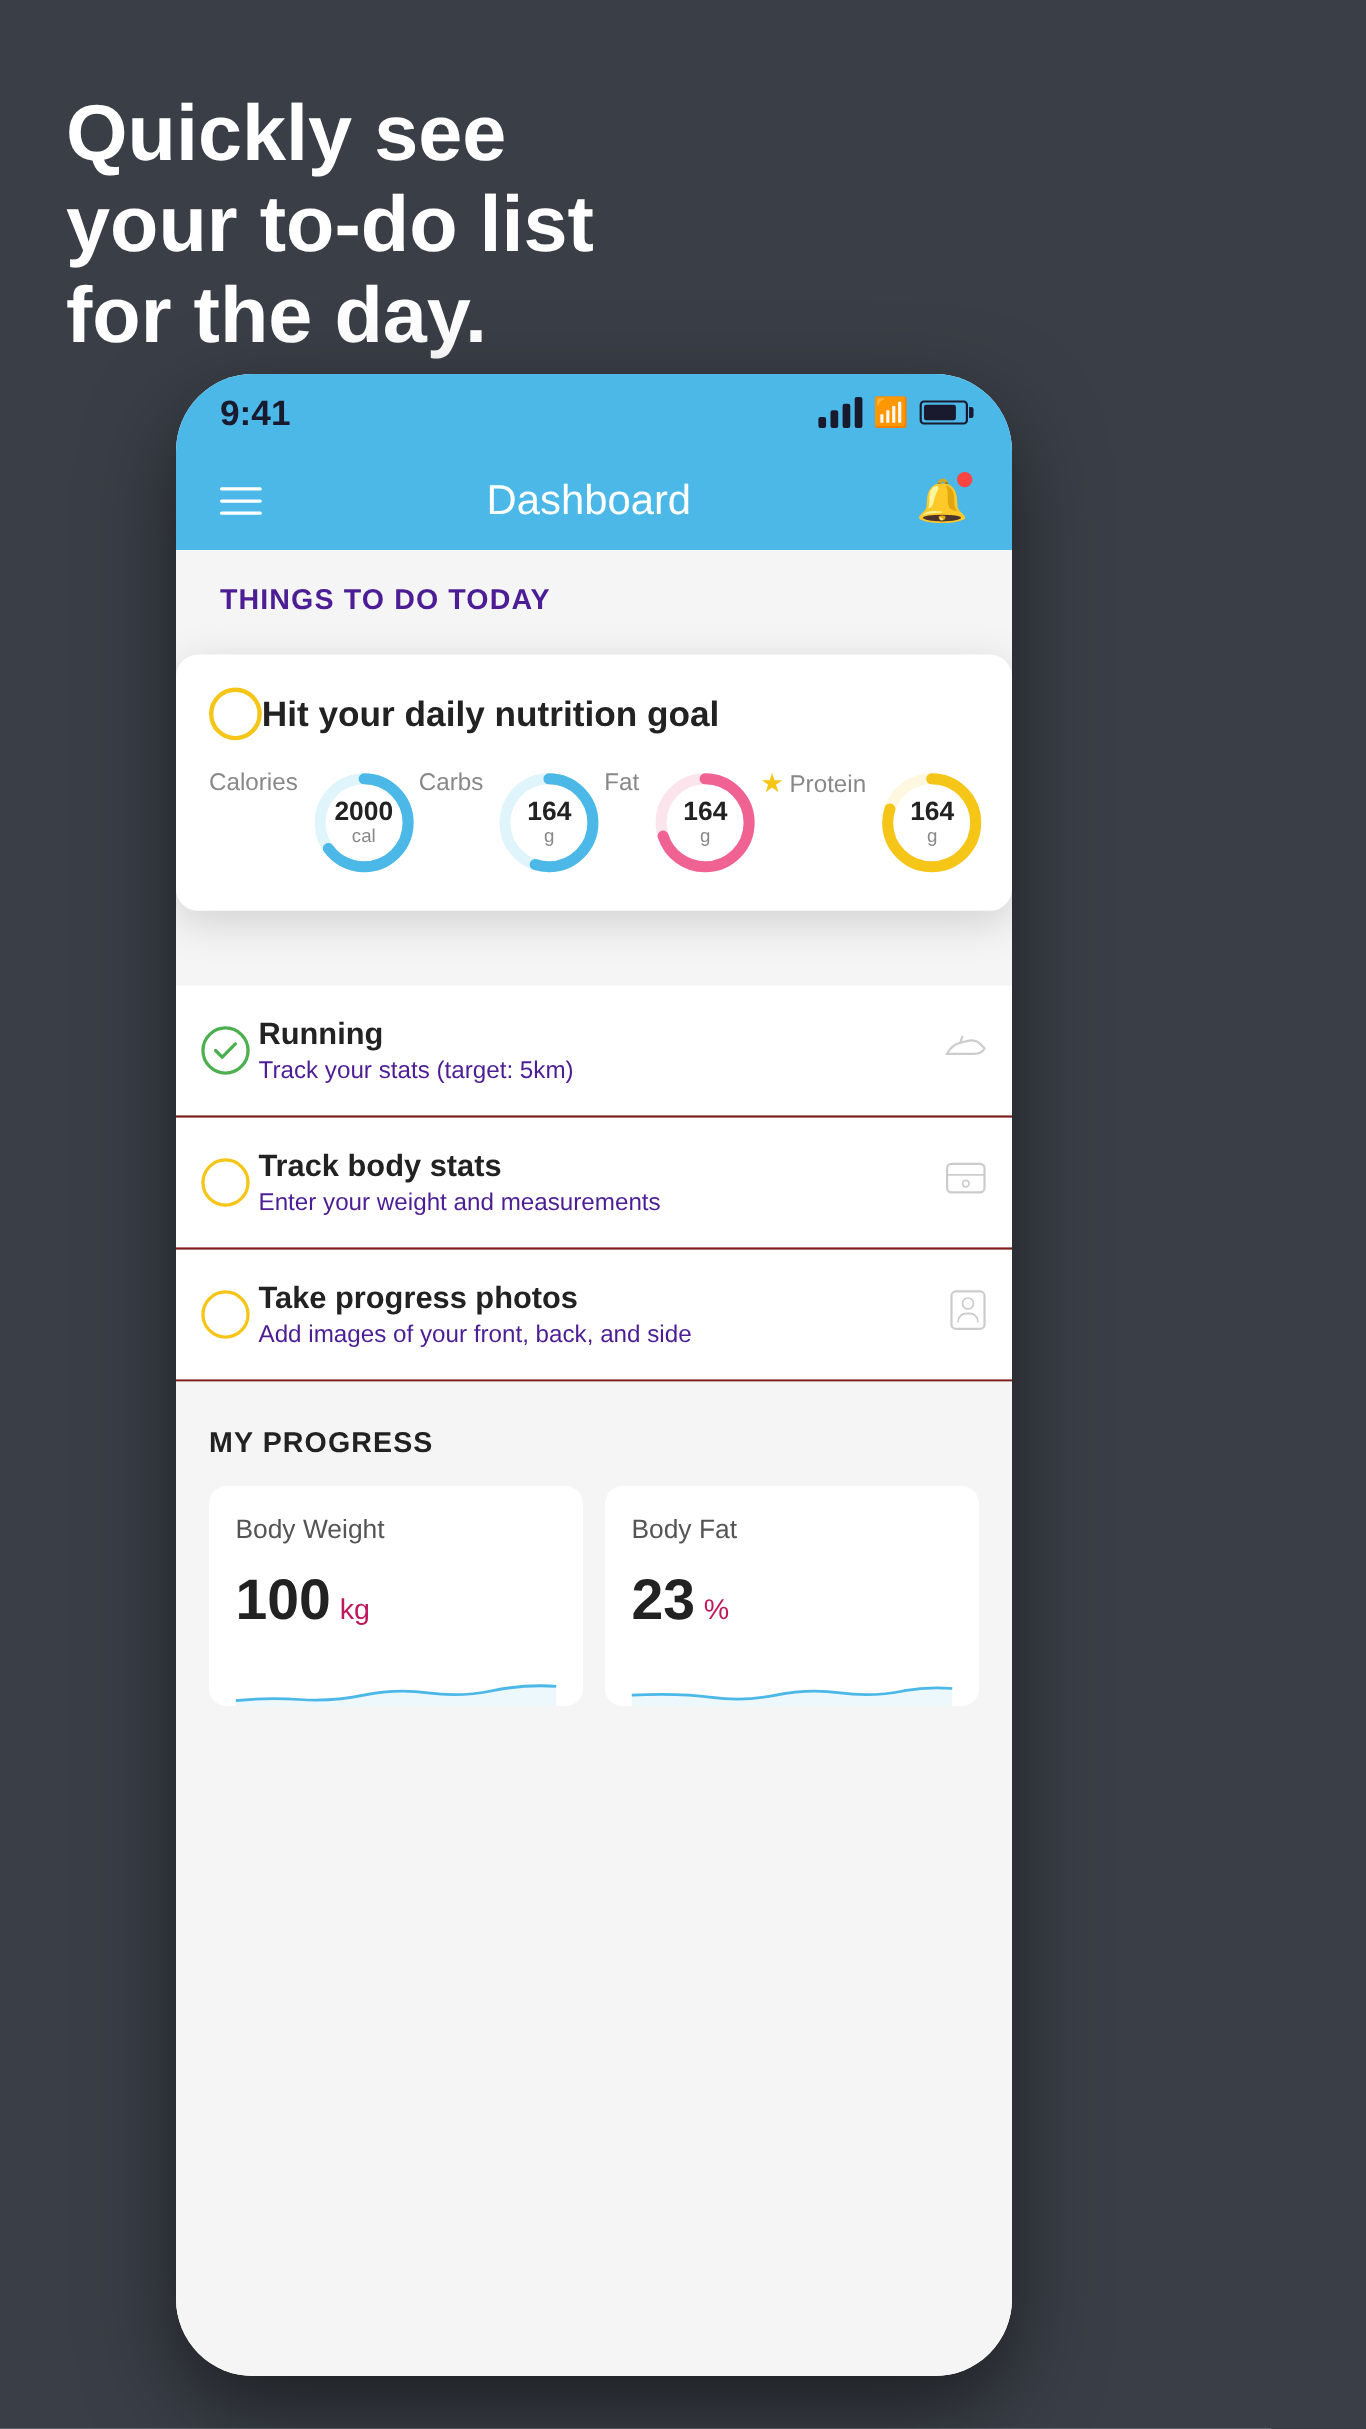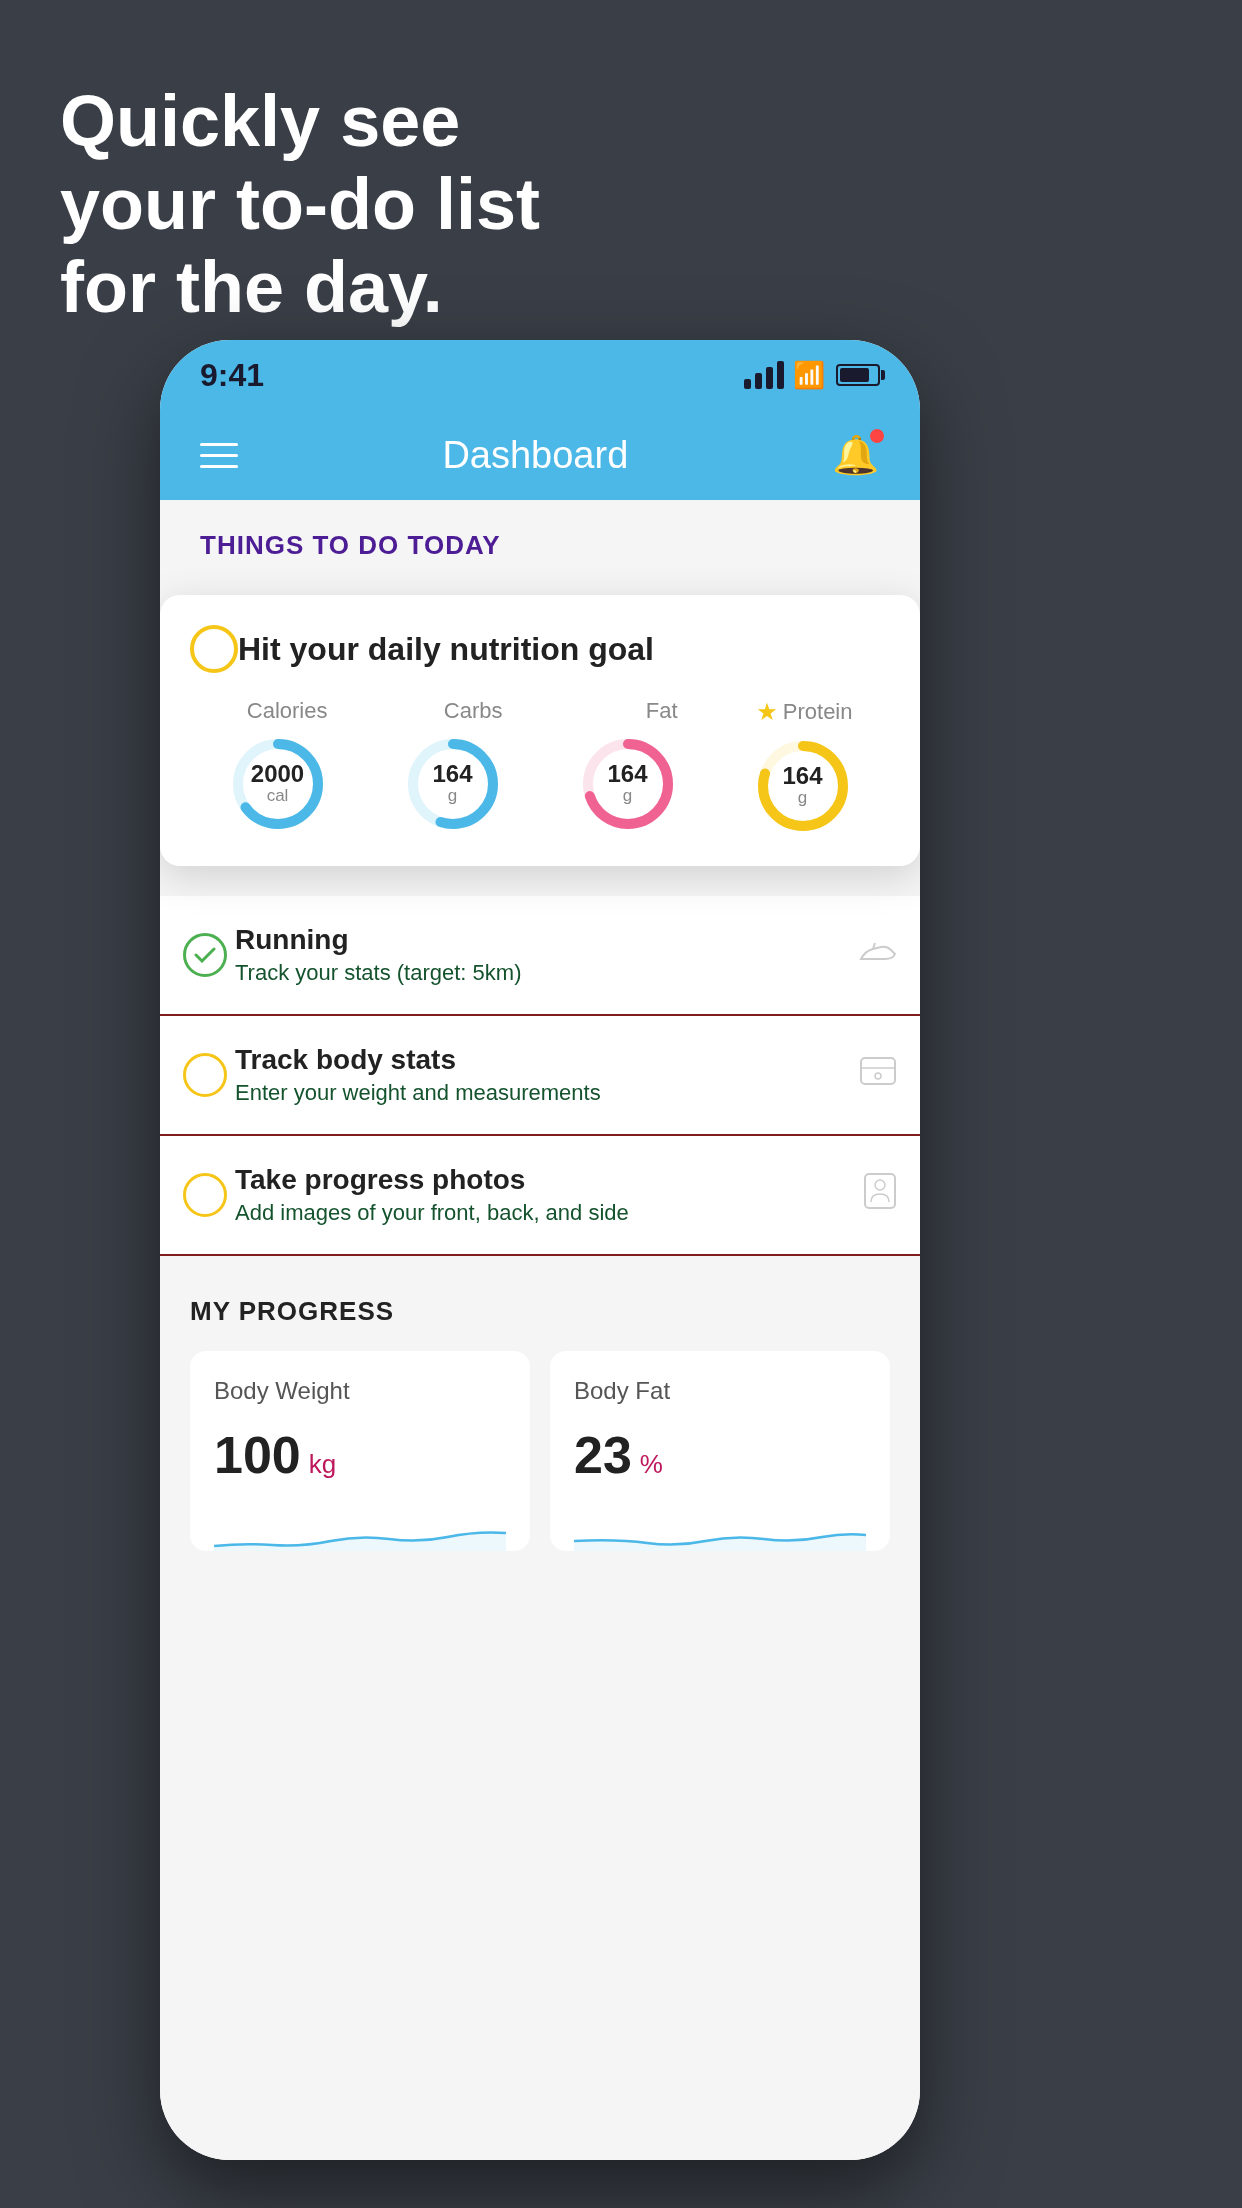--- a/index.html
+++ b/index.html
@@ -192,22 +192,22 @@
       font-weight: 600;
       color: #222;
     }
     .nutrition-circles {
       display: flex;
       justify-content: space-around;
       align-items: flex-start;
     }
     .circle-item {
       display: flex;
-      flex-direction: column;
-      align-items: flex-end;
+      flex-direction: row;
+      align-items: flex-start;
       gap: 10px;
     }
     .circle-label {
       font-size: 22px;
       color: #888;
     }
     .circle-label.starred {
       display: flex;
       align-items: center;
       gap: 5px;
@@ -271,21 +271,21 @@
     .todo-text {
       flex: 1;
     }
     .todo-name {
       font-size: 28px;
       font-weight: 600;
       color: #222;
     }
     .todo-desc {
       font-size: 22px;
-      color: #14532d;
+      color: #4c1d95;
       margin-top: 4px;
     }
     .todo-icon {
       font-size: 34px;
       color: #ccc;
     }
 
     
     .progress-section {
       padding: 40px 30px 30px;

